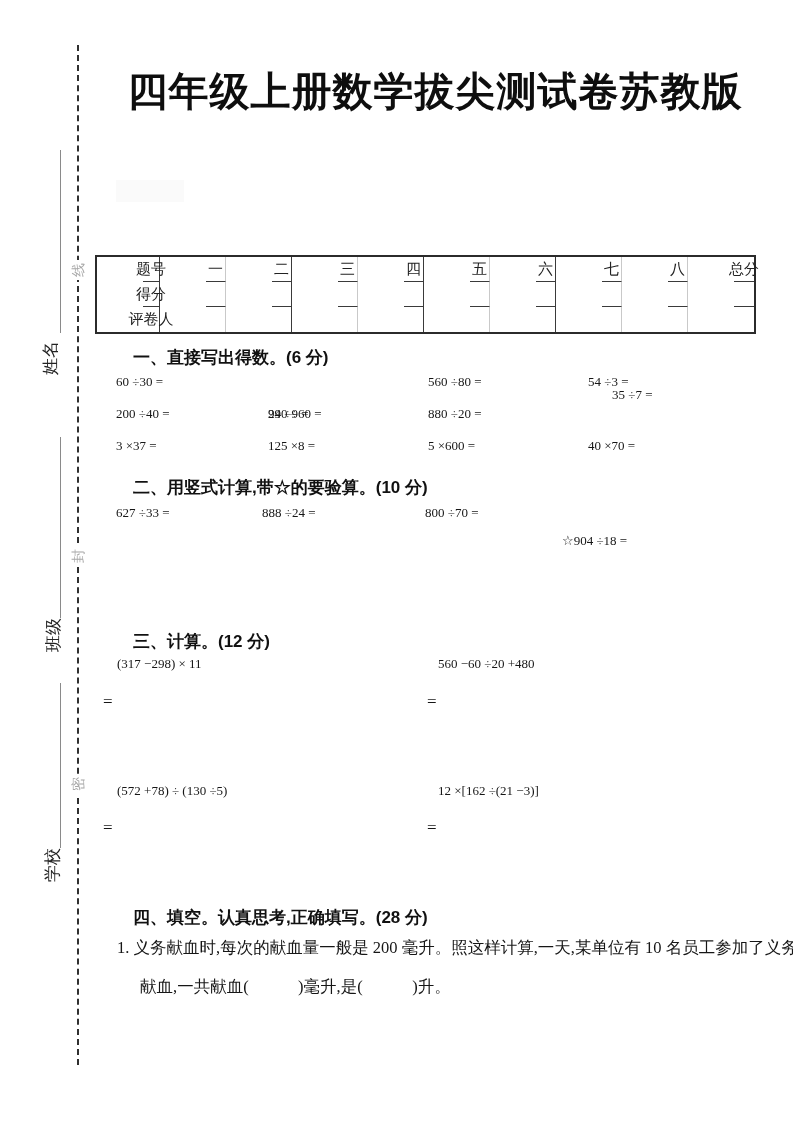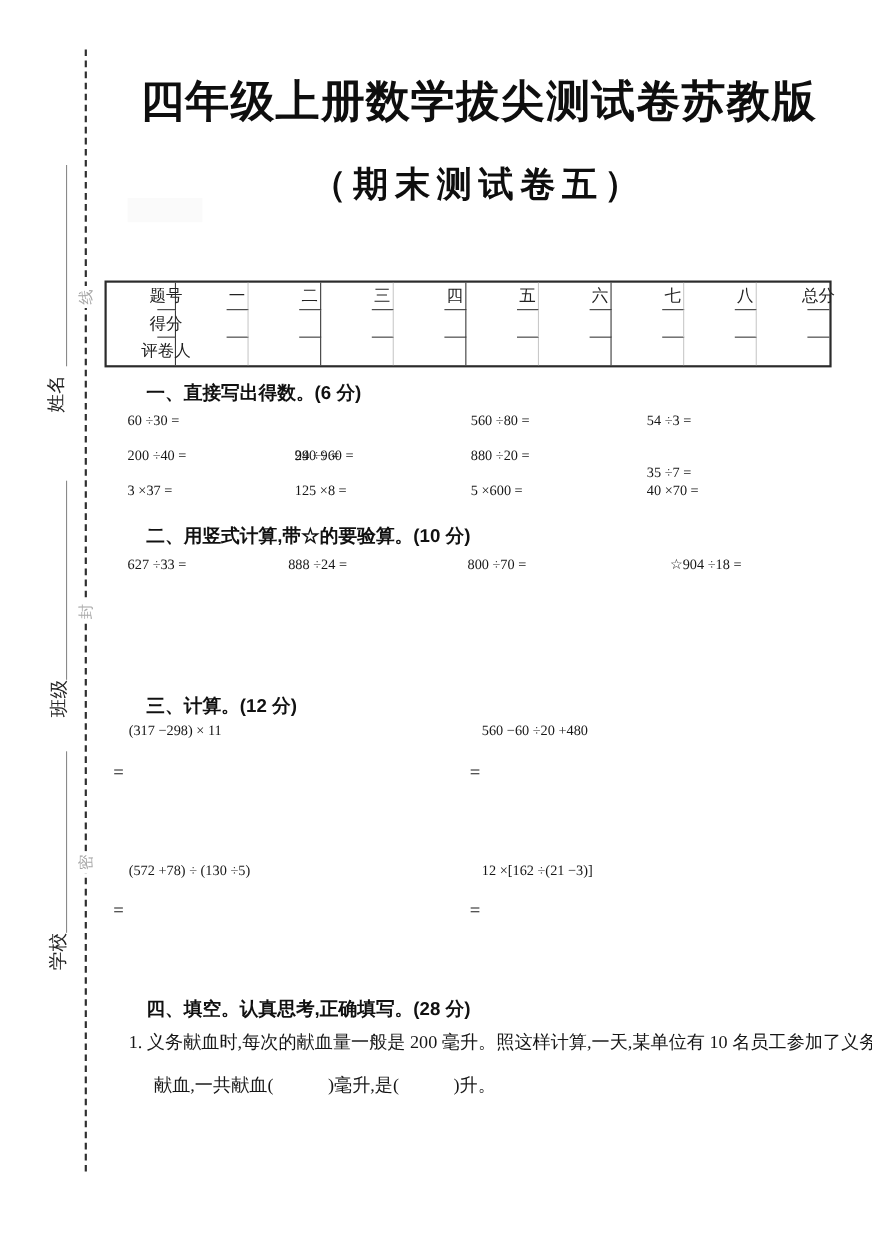--- a/index.html
+++ b/index.html
@@ -92,21 +92,21 @@
   .eq{
     position:absolute;font-size:17px;color:#161616;
     font-family:"Liberation Serif", serif;
   }
   .body-text{
     position:absolute;font-size:16.5px;color:#161616;
     font-family:"Liberation Serif", serif;white-space:nowrap;
   }
   
   .c1{left:116px;} .c2{left:268px;} .c3{left:428px;} .c4{left:588px;}
-  .s2c1{left:116px;} .s2c2{left:262px;} .s2c3{left:425px;} .s2c4{left:609px;}
+  .s2c1{left:116px;} .s2c2{left:262px;} .s2c3{left:425px;} .s2c4{left:562px;margin-top:28px;}
 </style>
 </head>
 <body>
 
 <div class="page">
 
   <div class="dashed-line"></div>
   <div class="seal-char seal-xian">线</div>
   <div class="seal-char seal-feng">封</div>
   <div class="seal-char seal-mi">密</div>
@@ -114,21 +114,20 @@
   <div class="fill-line fill-line-1"></div>
   <div class="fill-line fill-line-2"></div>
   <div class="fill-line fill-line-3"></div>
 
   <div class="side-label lbl-name">姓名</div>
   <div class="side-label lbl-class">班级</div>
   <div class="side-label lbl-school">学校</div>
 
   <div class="watermark-box"></div>
   <div class="title">四年级上册数学拔尖测试卷苏教版</div>
-  <div class="subtitle">（期末测试卷五）</div>
 
   <div class="score-table">
 
     <div class="cell vd">题号</div>
     <div class="cell">一</div>
     <div class="cell vd">二</div>
     <div class="cell">三</div>
     <div class="cell vd">四</div>
     <div class="cell">五</div>
     <div class="cell vd">六</div>
@@ -160,21 +159,21 @@
   </div>
 
   <div class="sec-title" style="top:346px;">一、直接写出得数。(6 分)</div>
   <div class="expr c1" style="top:374px;">60 ÷30 =</div>
   <div class="expr c2" style="top:374px;margin-top:32px;">240 ÷60 =</div>
   <div class="expr c3" style="top:374px;">560 ÷80 =</div>
   <div class="expr c4" style="top:374px;">54 ÷3 =</div>
   <div class="expr c1" style="top:406px;">200 ÷40 =</div>
   <div class="expr c2" style="top:406px;">99 ÷9 =</div>
   <div class="expr c3" style="top:406px;">880 ÷20 =</div>
-  <div class="expr c4" style="top:422px;">35 ÷7 =</div>
+  <div class="expr c4" style="top:387px;margin-left:24px;">35 ÷7 =</div>
   <div class="expr c1" style="top:438px;">3 ×37 =</div>
   <div class="expr c2" style="top:438px;">125 ×8 =</div>
   <div class="expr c3" style="top:438px;">5 ×600 =</div>
   <div class="expr c4" style="top:438px;">40 ×70 =</div>
 
   <div class="sec-title" style="top:476px;">二、用竖式计算,带☆的要验算。(10 分)</div>
   <div class="expr s2c1" style="top:505px;">627 ÷33 =</div>
   <div class="expr s2c2" style="top:505px;">888 ÷24 =</div>
   <div class="expr s2c3" style="top:505px;">800 ÷70 =</div>
   <div class="expr s2c4" style="top:505px;">☆904 ÷18 =</div>

